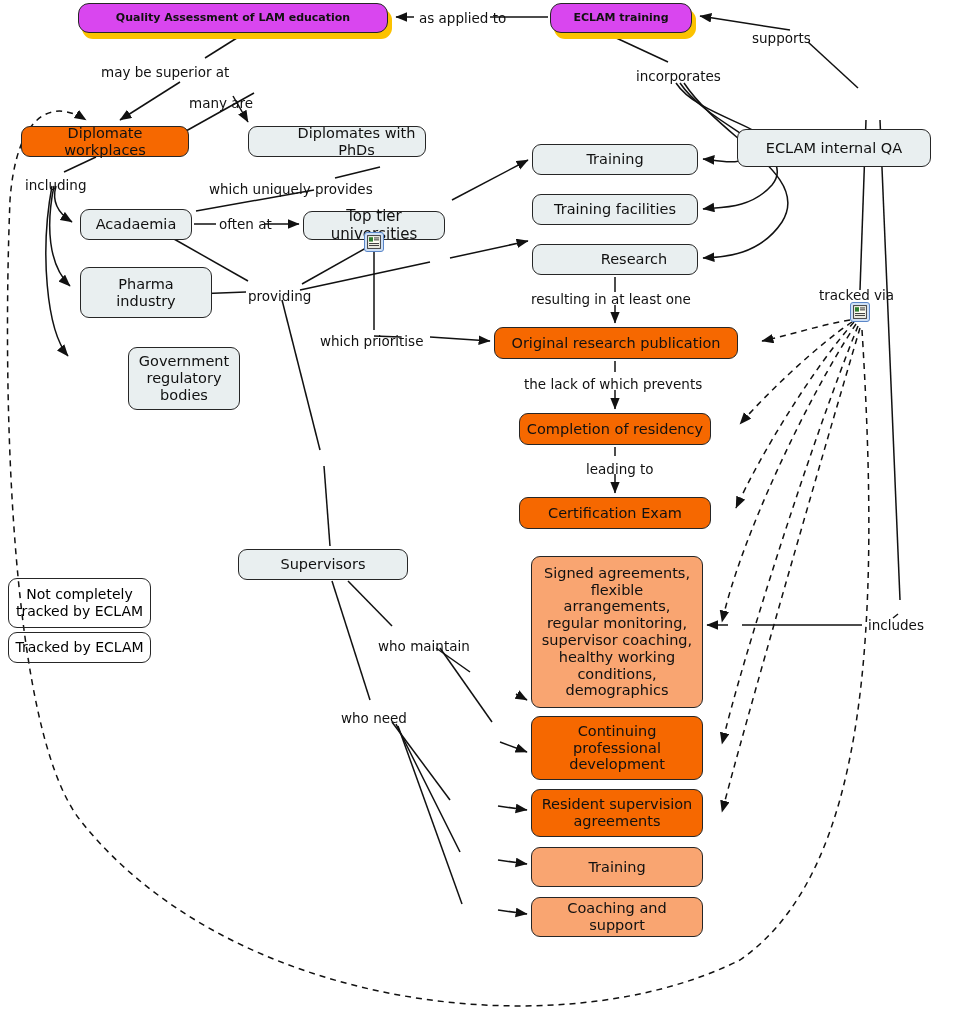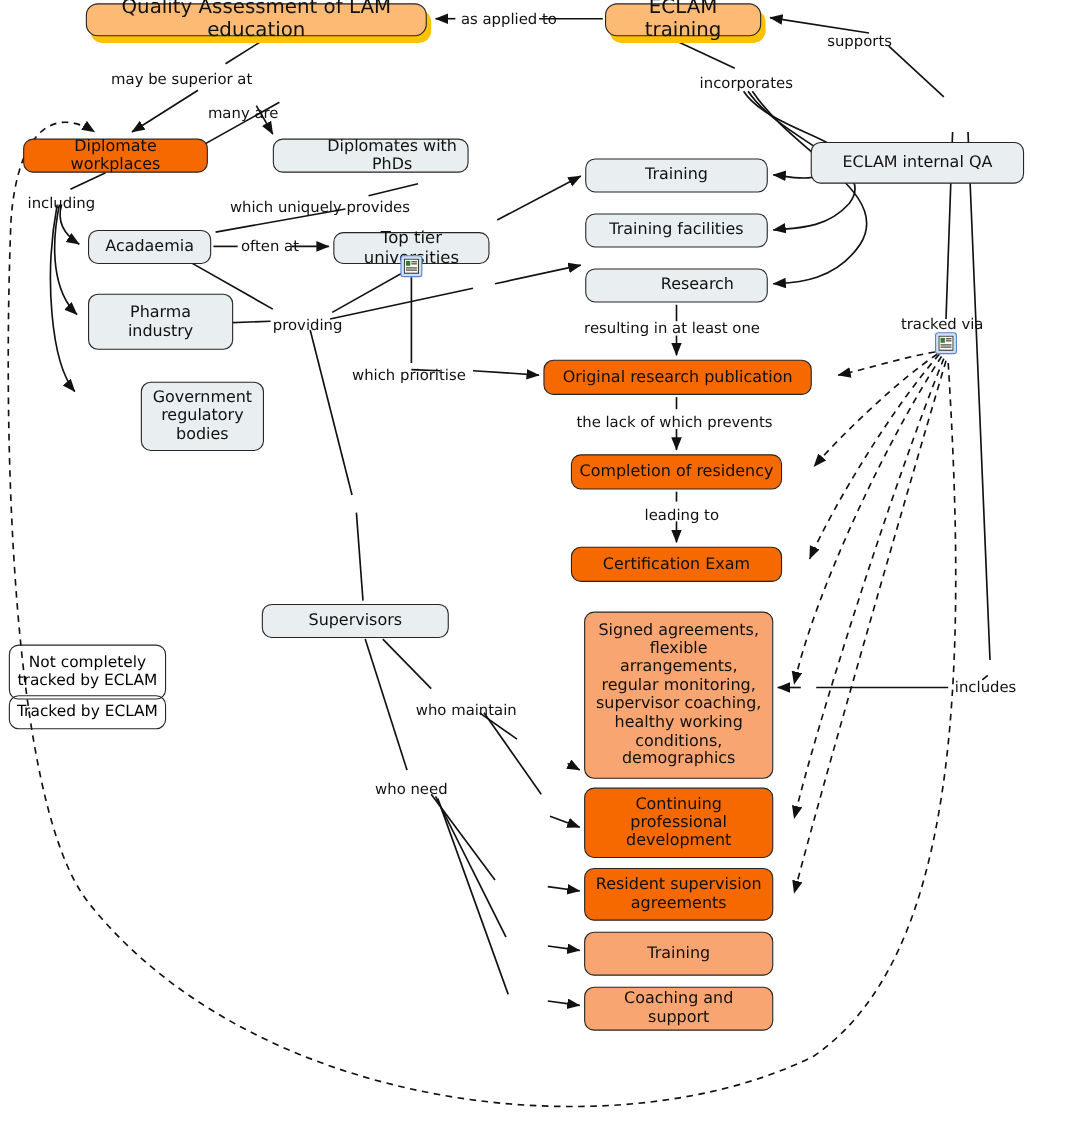--- a/index.html
+++ b/index.html
@@ -46,23 +46,23 @@
   .node.concept {
     background: #e9eff0;
   }
   .node.tracked {
     background: #f66800;
   }
   .node.partial {
     background: #f9a571;
   }
   .node.root {
-    background: #fdba74;
-    font-weight: normal;
-    font-size: 18px;
+    background: #d946ef;
+    font-weight: bold;
+    font-size: 11px;
     border-radius: 11px;
     border-width: 1.6px;
   }
   .root-shadow {
     position: absolute;
     background: #fcc200;
     border-radius: 11px;
     z-index: 2;
   }
   .small-label {
@@ -264,16 +264,16 @@
     <svg width="14" height="14" viewBox="0 0 14 14">
       <rect x="0.6" y="0.6" width="12.8" height="12.8" fill="#fdfdf2" stroke="#3b3b3b" stroke-width="1"></rect>
       <rect x="2" y="2.2" width="4" height="4.4" fill="#2f7f2f"></rect>
       <rect x="7" y="2.4" width="5" height="1.1" fill="#444"></rect>
       <rect x="7" y="4.3" width="5" height="1.1" fill="#444"></rect>
       <rect x="2" y="8" width="10" height="1.1" fill="#444"></rect>
       <rect x="2" y="10" width="10" height="1.1" fill="#444"></rect>
     </svg>
   </div>
 
-  <div class="legend-box partial" style="left:8px; top:578px; width:143px; height:50px;margin-top:8px;">Not completely tracked by ECLAM</div>
+  <div class="legend-box partial" style="left:8px; top:578px; width:143px; height:50px;">Not completely tracked by ECLAM</div>
   <div class="legend-box tracked" style="left:8px; top:632px; width:143px; height:31px;">Tracked by ECLAM</div>
 
 </div>
 
 </body></html>

